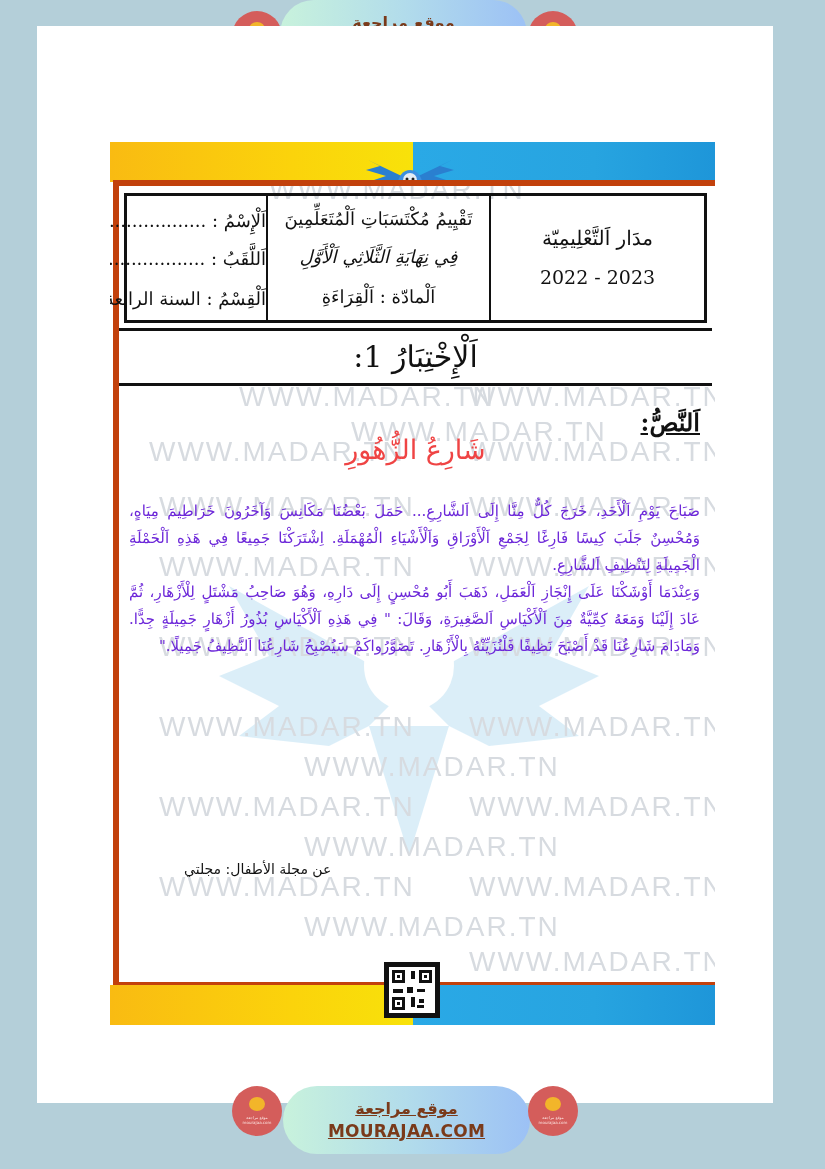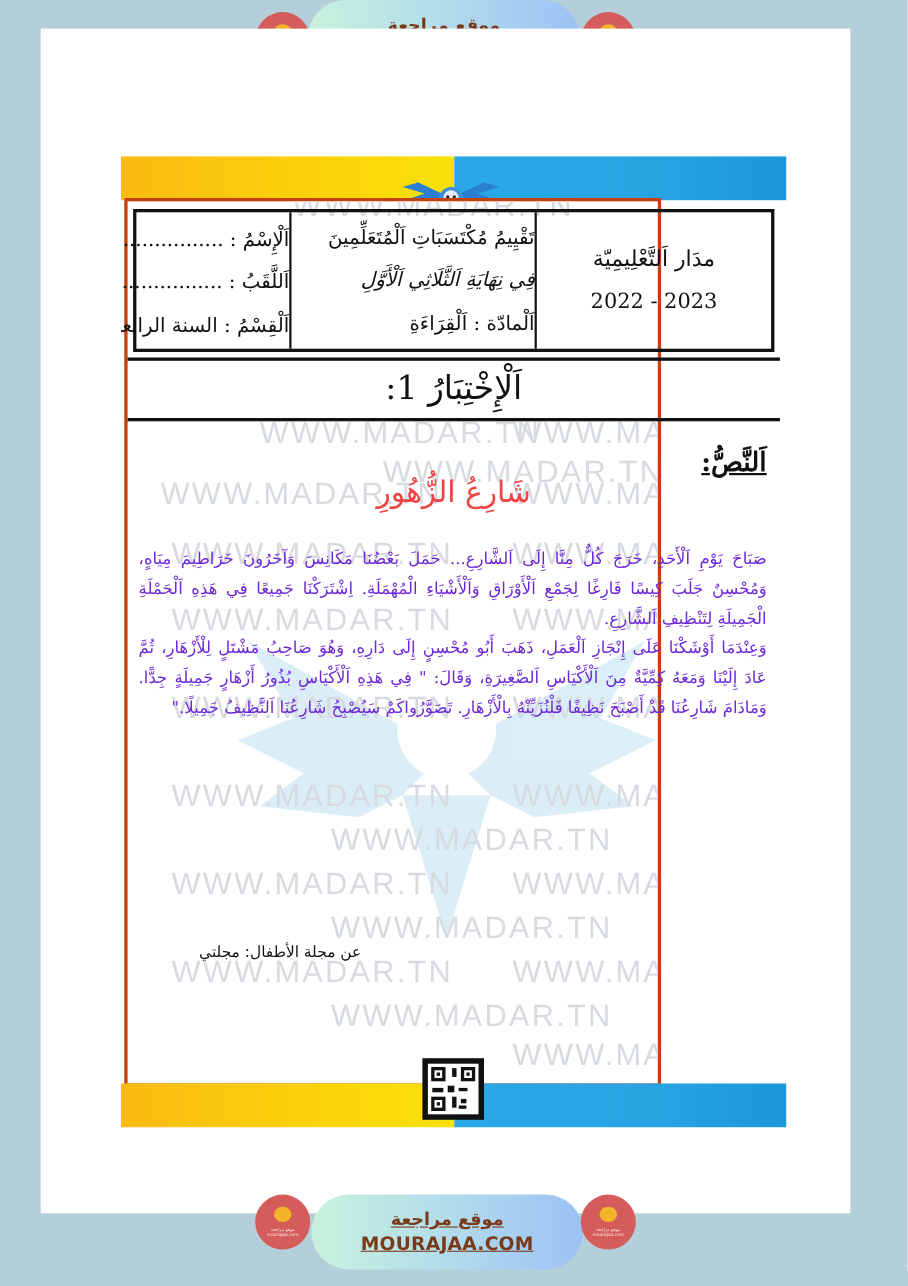--- a/index.html
+++ b/index.html
@@ -66,22 +66,22 @@
   .band {
     position: absolute; left: 0; width: 605px; height: 40px;
     display: flex;
   }
   .band .y { flex: 1; background: linear-gradient(90deg, #f9bb12 0%, #fbd30b 60%, #f8e20a 100%); }
   .band .b { flex: 1; background: linear-gradient(90deg, #2aa9e6 0%, #27a4e0 60%, #1e96d9 100%); }
   .band.top-band { top: 0; }
   .band.bottom-band { top: 843px; }
 
   .frame {
-    position: absolute; left: 3px; top: 38px; width: 488px; height: 808px;
-    border: 3px solid #c2410c; background: #fff;
+    position: absolute; left: 3px; top: 38px; width: 711px; height: 808px;
+    border: 6px solid #c2410c; background: #fff;
   }
   .watermark {
     position: absolute; left: 0; top: 0; width: 100%; height: 100%;
     pointer-events: none; overflow: hidden;
   }
   .wm-text {
     position: absolute;
     font-family: "Liberation Sans", sans-serif;
     font-size: 28px; letter-spacing: 2px;
     color: #d7dbe0;
@@ -101,21 +101,21 @@
   .cell.left { width: 141px; border-right: 2px solid #111; }
   .cell.mid { width: 223px; border-right: 2px solid #111; }
   .cell.right { flex: 1; }
   .cell .line {
     direction: rtl; text-align: right;
     font-family: "DejaVu Serif", serif;
     font-size: 16px; color: #111;
     position: absolute; right: 8px; left: 4px;
     white-space: nowrap;
   }
-  .cell.mid .line { text-align: right; right: 0; left: 0; font-size: 18px; }
+  .cell.mid .line { text-align: center; right: 0; left: 0; font-size: 18px; }
   .cell.left .line { text-align: center; right: 0; left: 0; font-size: 18px; }
 
   .test-row {
     position: absolute; left: 0; top: 142px; width: 593px; height: 58px;
     border-top: 3px solid #111; border-bottom: 3px solid #111;
     text-align: center;
   }
   .test-title {
     font-family: "DejaVu Serif", serif;
     font-size: 30px; color: #111; direction: rtl;

